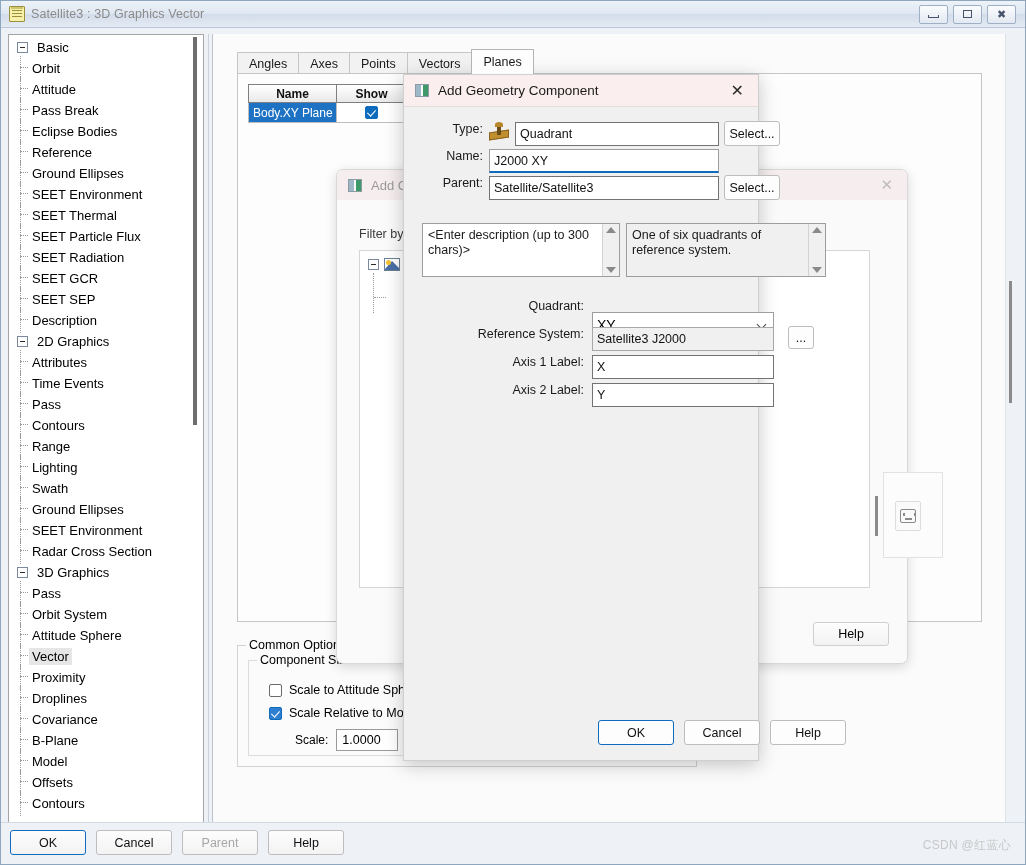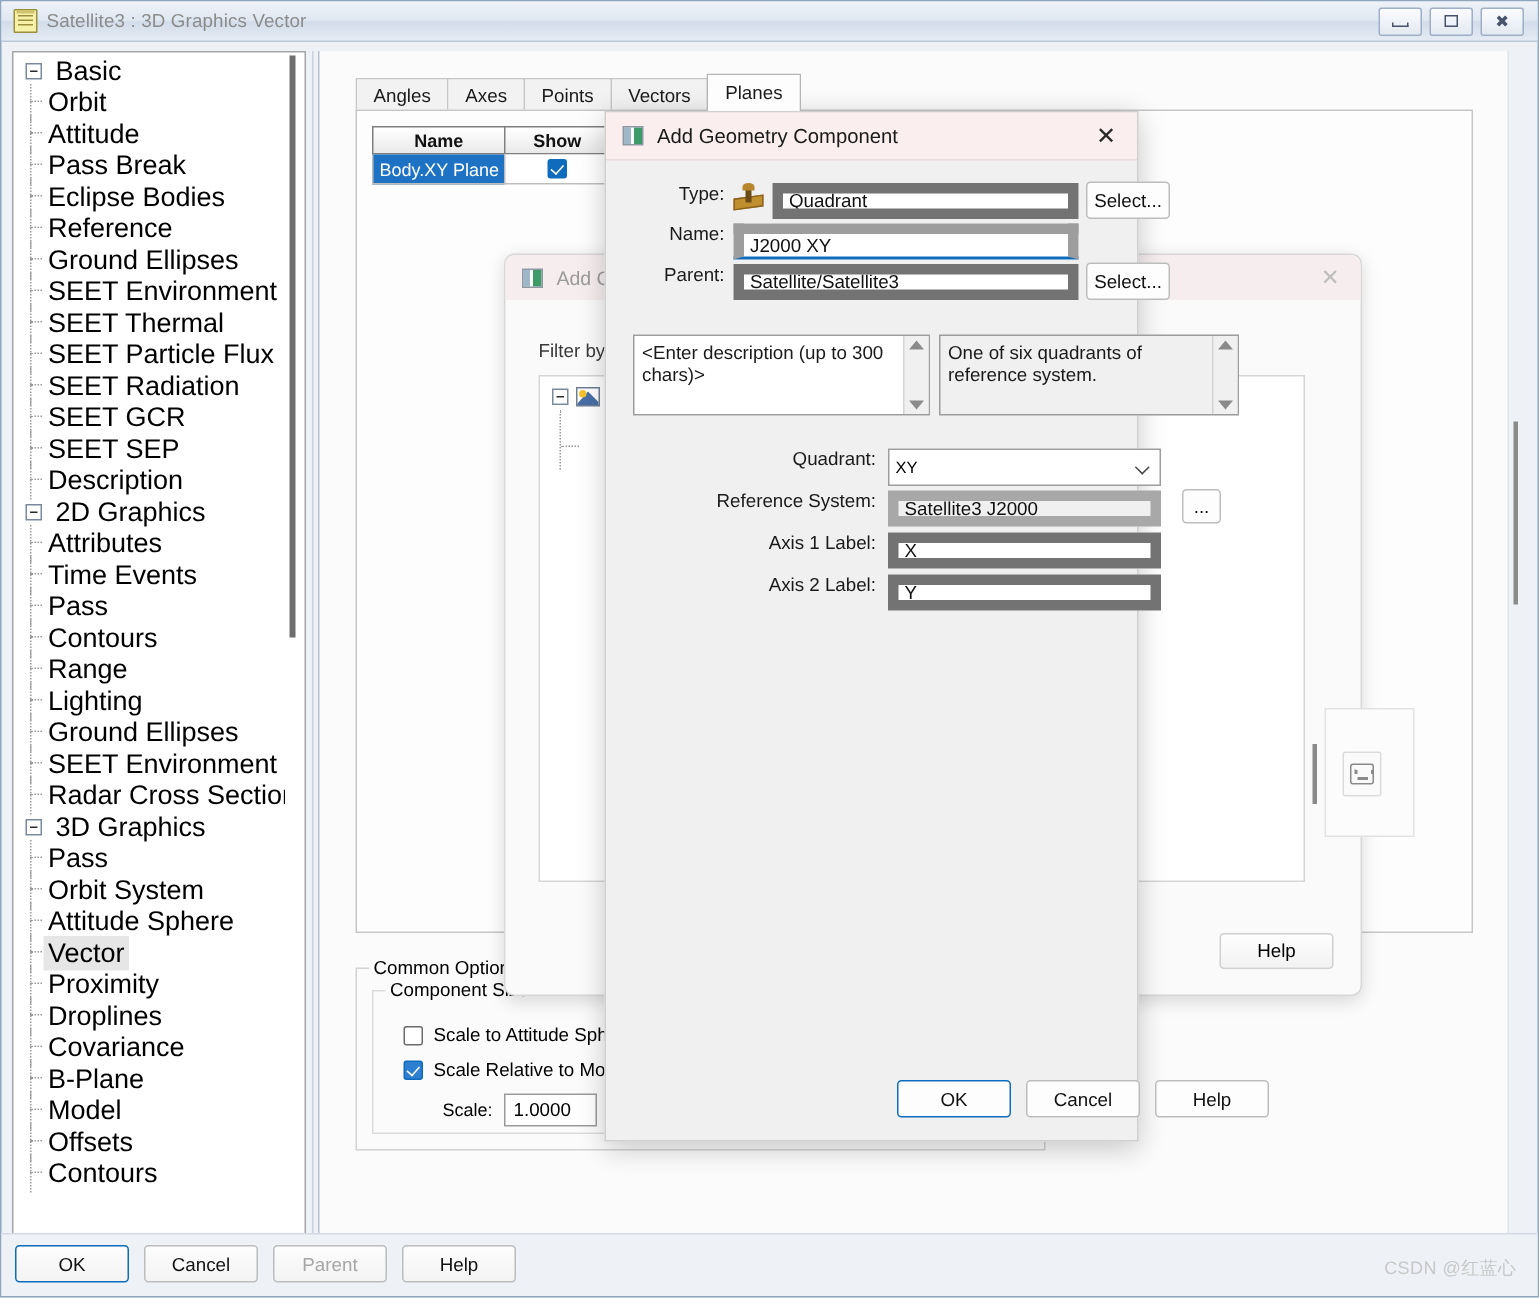--- a/index.html
+++ b/index.html
@@ -65,21 +65,21 @@
 
   
   #sidebar-panel {
     position: absolute; left: 7px; top: 33px; width: 196px; height: 790px;
     background: #fff; border: 1px solid #a5a5a5;
     overflow: hidden;
   }
   #tree { position: absolute; left: 0; top: 2px; width: 182px; }
   .tree-node {
     height: 21px; display: flex; align-items: center;
-    padding-left: 6px; white-space: nowrap; font-size: 18px;
+    padding-left: 6px; white-space: nowrap; font-size: 13px;
     cursor: default;
   }
   .tree-node.group { padding-left: 8px; }
   .expander {
     width: 11px; height: 11px; border: 1px solid #7a8a9c; background: #fff;
     margin-right: 6px; position: relative; flex: none; cursor: pointer;
   }
   .expander::before {
     content: ""; position: absolute; left: 2px; right: 2px; top: 4px;
     height: 1px; background: #2b2b2b;
@@ -313,21 +313,21 @@
   }
   #fg-title { font-size: 13.5px; color: #1a1a1a; }
   #fg-close {
     margin-left: auto; margin-right: 14px; font-size: 16px; color: #2b2b2b;
     font-family: "DejaVu Sans", sans-serif; cursor: pointer; line-height: 1;
   }
 
   .frow { position: absolute; display: flex; align-items: flex-start; }
   .flabel { font-size: 12.5px; color: #1a1a1a; text-align: right; }
   .finput {
-    height: 24px; border: 7px solid #737373; background: #fff;
+    height: 24px; border: 1px solid #737373; background: #fff;
     font-family: "Liberation Sans", sans-serif; font-size: 12.5px;
     padding: 0 4px; color: #111; outline: none;
   }
   .finput.readonly { background: #f0f0f0; border-color: #a8a8a8; }
   .finput.focused { border-color: #9d9d9d; border-bottom: 2px solid #0f6cbd; }
   .fbtn {
     height: 25px; padding: 0 12px; background: #fdfdfd; border: 1px solid #bdbdbd;
     border-radius: 3px; font-size: 12.5px; display:flex; align-items:center;
     justify-content:center; cursor: pointer; color:#111;
   }
@@ -377,22 +377,22 @@
   #desc-left { left: 18px; width: 198px; }
   #desc-right { left: 222px; width: 200px; }
 
   #row-quad { left: 25px; top: 224px; }
   #row-ref { left: 25px; top: 252px; }
   #row-ax1 { left: 25px; top: 280px; }
   #row-ax2 { left: 25px; top: 308px; }
   .flabel-wide { width: 155px; margin-right: 8px; }
   #in-quad {
     width: 182px; height: 25px; border: 1px solid #9d9d9d; background: #fff;
-    font-size: 11px; padding: 0 4px; display: flex; align-items: center;
-    position: relative; cursor: pointer;
+    font-size: 14px; padding: 0 4px; display: flex; align-items: center;
+    position: relative; cursor: pointer; margin-top: 13px;
   }
   #in-quad .chev {
     position: absolute; right: 8px; top: 8px;
     width: 7px; height: 7px; border-right: 1.4px solid #4a4a4a; border-bottom: 1.4px solid #4a4a4a;
     transform: rotate(45deg);
   }
   #in-ref { width: 182px; }
   #in-ax1, #in-ax2 { width: 182px; }
   #btn-ref-dots { position: absolute; left: 384px; top: 251px; }
 
@@ -532,20 +532,24 @@
       <div class="tree-node">
           <div class="child-indent"></div>
           <span class="tree-label">Range</span>
         </div>
       <div class="tree-node">
           <div class="child-indent"></div>
           <span class="tree-label">Lighting</span>
         </div>
       <div class="tree-node">
           <div class="child-indent"></div>
+          <span class="tree-label">Swath</span>
+        </div>
+      <div class="tree-node">
+          <div class="child-indent"></div>
           <span class="tree-label">Ground Ellipses</span>
         </div>
       <div class="tree-node">
           <div class="child-indent"></div>
           <span class="tree-label">SEET Environment</span>
         </div>
       <div class="tree-node">
           <div class="child-indent"></div>
           <span class="tree-label">Radar Cross Section</span>
         </div>

